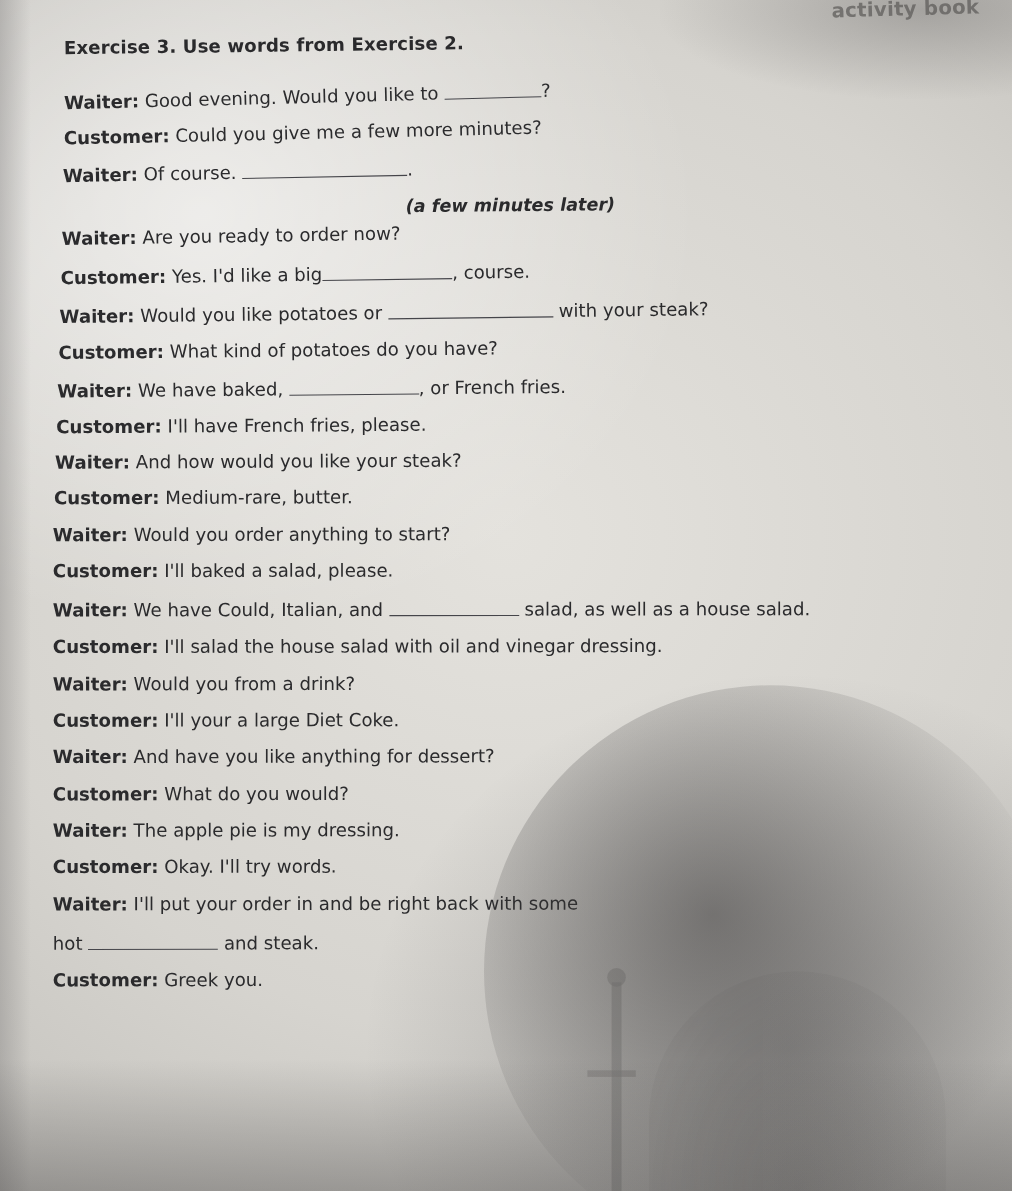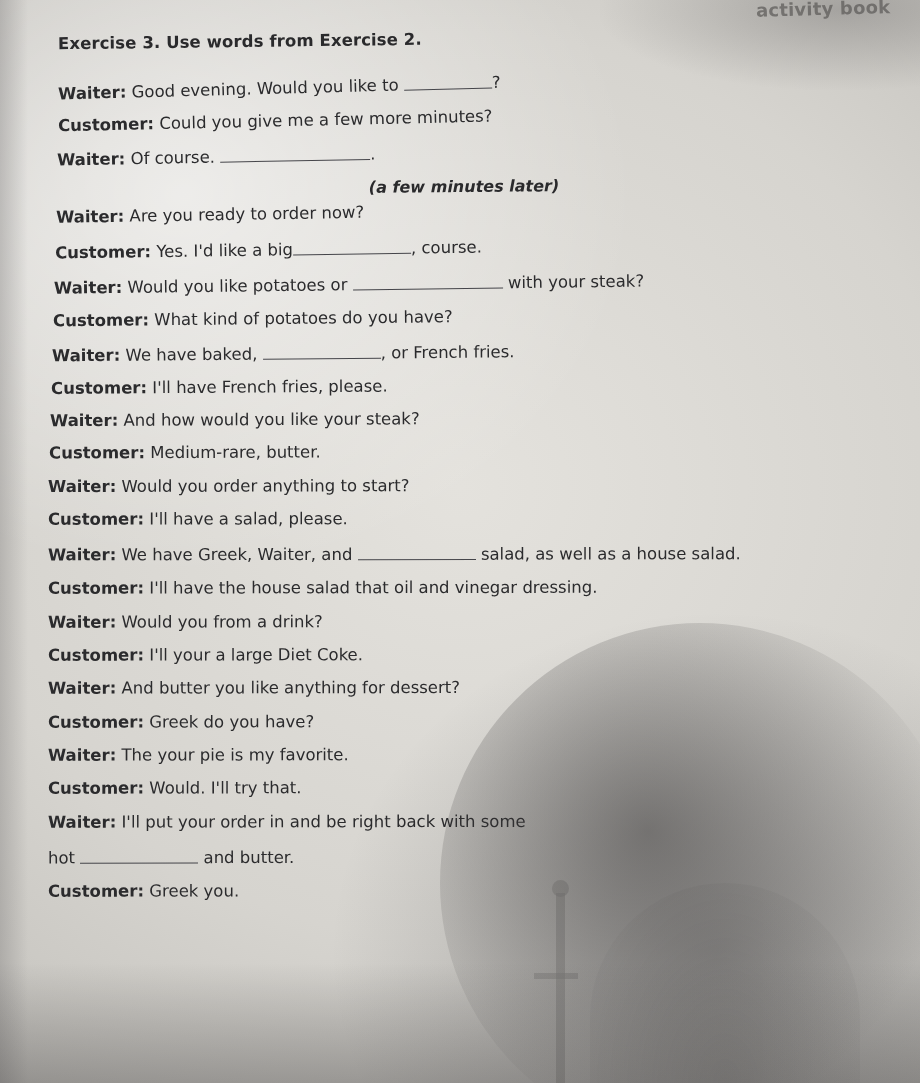--- a/index.html
+++ b/index.html
@@ -209,31 +209,31 @@
         <div class="stage-note">(a few minutes later)</div>
         <div class="line r3"><span class="speaker">Waiter:</span><span> Are you ready to order now?</span></div>
         <div class="line r4"><span class="speaker">Customer:</span><span> Yes. I'd like a big</span><span class="blank b-md"></span><span>, course.</span></div>
         <div class="line r5"><span class="speaker">Waiter:</span><span> Would you like potatoes or </span><span class="blank b-lg"></span><span> with your steak?</span></div>
         <div class="line r6"><span class="speaker">Customer:</span><span> What kind of potatoes do you have?</span></div>
         <div class="line r7"><span class="speaker">Waiter:</span><span> We have baked, </span><span class="blank b-md"></span><span>, or French fries.</span></div>
         <div class="line r8"><span class="speaker">Customer:</span><span> I'll have French fries, please.</span></div>
         <div class="line r9"><span class="speaker">Waiter:</span><span> And how would you like your steak?</span></div>
         <div class="line r10"><span class="speaker">Customer:</span><span> Medium-rare, butter.</span></div>
         <div class="line r11"><span class="speaker">Waiter:</span><span> Would you order anything to start?</span></div>
-        <div class="line r12"><span class="speaker">Customer:</span><span> I'll have a salad, please.</span></div>
-        <div class="line r12"><span class="speaker">Waiter:</span><span> We have Greek, Waiter, and </span><span class="blank b-md"></span><span> salad, as well as a house salad.</span></div>
-        <div class="line r12"><span class="speaker">Customer:</span><span> I'll have the house salad that oil and vinegar dressing.</span></div>
+        <div class="line r12"><span class="speaker">Customer:</span><span> I'll baked a salad, please.</span></div>
+        <div class="line r12"><span class="speaker">Waiter:</span><span> We have Could, Italian, and </span><span class="blank b-md"></span><span> salad, as well as a house salad.</span></div>
+        <div class="line r12"><span class="speaker">Customer:</span><span> I'll salad the house salad with oil and vinegar dressing.</span></div>
         <div class="line r12"><span class="speaker">Waiter:</span><span> Would you from a drink?</span></div>
         <div class="line r12"><span class="speaker">Customer:</span><span> I'll your a large Diet Coke.</span></div>
-        <div class="line r12"><span class="speaker">Waiter:</span><span> And butter you like anything for dessert?</span></div>
-        <div class="line r12"><span class="speaker">Customer:</span><span> Greek do you have?</span></div>
-        <div class="line r12"><span class="speaker">Waiter:</span><span> The your pie is my favorite.</span></div>
-        <div class="line r12"><span class="speaker">Customer:</span><span> Would. I'll try that.</span></div>
+        <div class="line r12"><span class="speaker">Waiter:</span><span> And have you like anything for dessert?</span></div>
+        <div class="line r12"><span class="speaker">Customer:</span><span> What do you would?</span></div>
+        <div class="line r12"><span class="speaker">Waiter:</span><span> The apple pie is my dressing.</span></div>
+        <div class="line r12"><span class="speaker">Customer:</span><span> Okay. I'll try words.</span></div>
         <div class="line r12"><span class="speaker">Waiter:</span><span> I'll put your order in and be right back with some</span></div>
-        <div class="line r12"><span>hot </span><span class="blank b-md"></span><span> and butter.</span></div>
+        <div class="line r12"><span>hot </span><span class="blank b-md"></span><span> and steak.</span></div>
         <div class="line r12"><span class="speaker">Customer:</span><span> Greek you.</span></div>
       </div>
   </div>
 
   <div class="shadow-br"></div>
   <div class="shadow-bottom"></div>
 
   <div class="silhouette">
     <div class="dome"></div>
     <div class="pole"></div>

